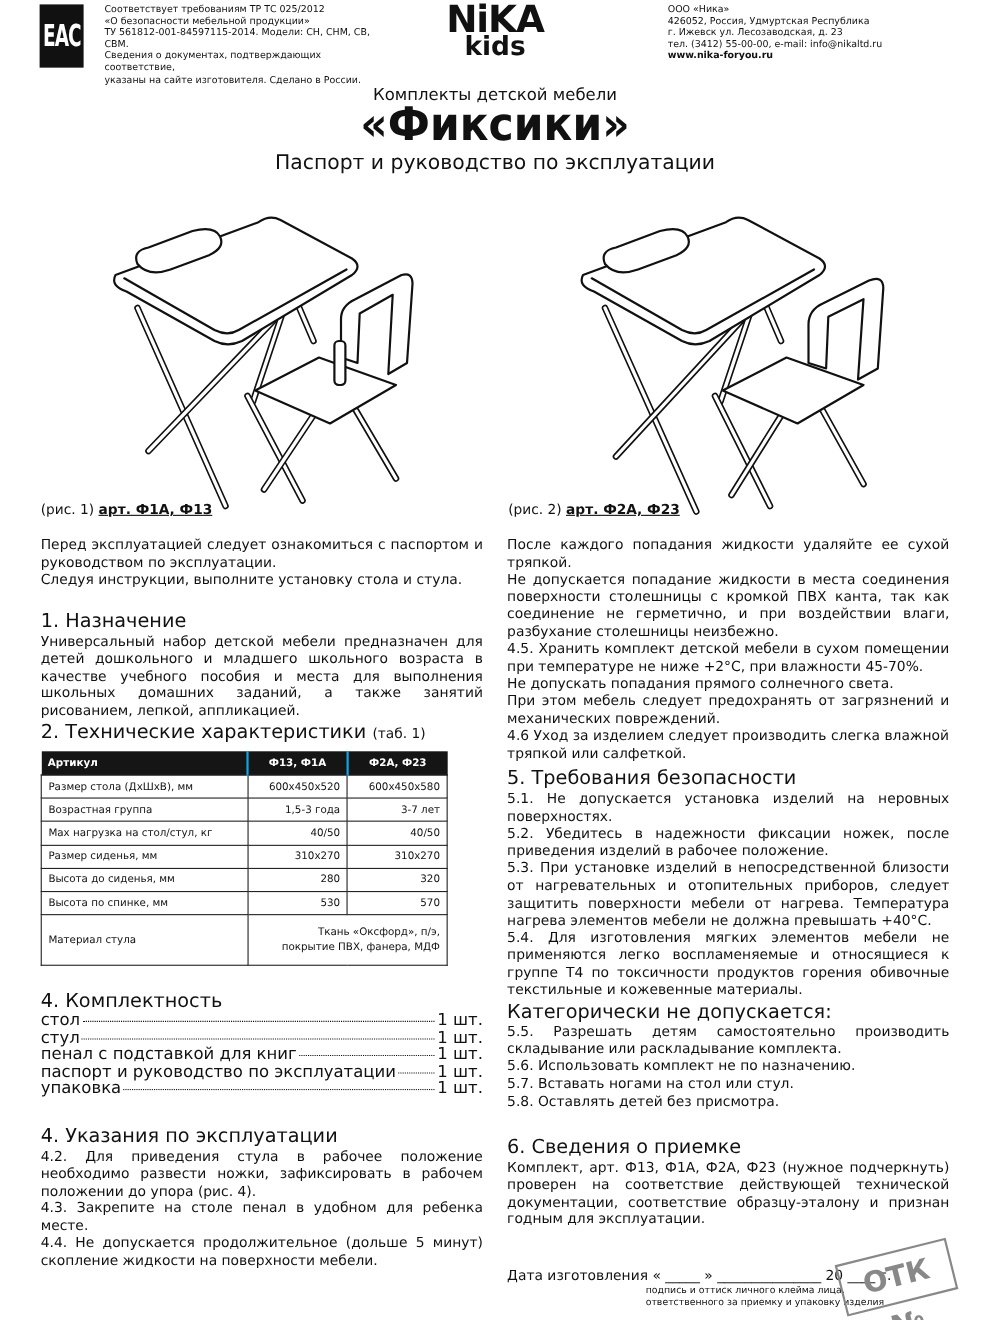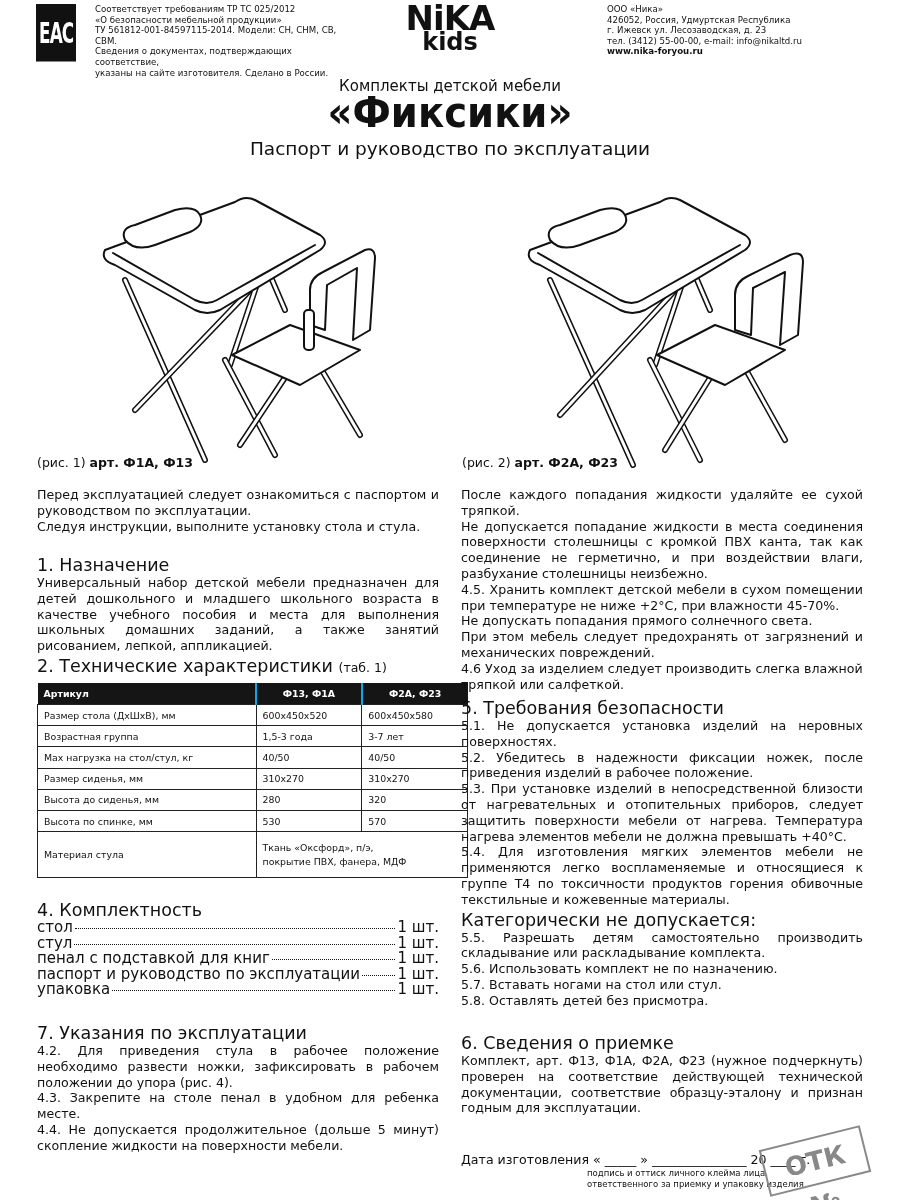--- a/index.html
+++ b/index.html
@@ -11,29 +11,29 @@
   .eac { left:36px; top:4px; width:40px; height:46px; background:#111; display:flex; align-items:center; justify-content:center; color:#fff; font-family:"DejaVu Sans Condensed","DejaVu Sans", sans-serif; font-weight:bold; font-size:22px; letter-spacing:-1px; transform:scaleY(1.25); transform-origin:top; }
   .eac span { display:block; transform:scaleX(0.85); }
   .logo { left:395px; top:2px; width:110px; text-align:center; font-family:"DejaVu Sans", sans-serif; font-weight:bold; }
   .logo .nika { font-size:34px; line-height:32px; letter-spacing:-1px; }
   .logo .kids { font-size:24px; line-height:22px; margin-top:-3px; }
   .subtitle { left:0; width:900px; top:77px; text-align:center; font-size:15px; }
   .title { left:0; width:900px; top:88px; text-align:center; font-size:42px; font-weight:bold; letter-spacing:0px; transform:scaleX(0.92); }
   .title2 { left:0; width:900px; top:138px; text-align:center; font-size:18.5px; }
   svg.fig { position:absolute; }
   .caption { font-size:12.5px; }
-  .caption b { font-weight:bold; }
+  .caption b { font-weight:bold;text-decoration:underline; }
   .col { font-size:12.6px; line-height:15.8px; text-align:justify; }
   .col p { margin:0; }
   h2 { margin:0; font-size:17.5px; font-weight:normal; line-height:20px; font-family:"DejaVu Sans", sans-serif; }
   h2 .small { font-size:12.5px; }
-  table.spec { position:absolute; left:37px; top:683px; width:431px; border-collapse:collapse; font-size:9.4px;padding-left:43px; }
+  table.spec { position:absolute; left:37px; top:683px; width:370px; border-collapse:collapse; font-size:9.4px;padding-left:43px; }
   table.spec th { background:#151515; color:#fff; font-weight:bold; height:21px; padding:0 6px; border-left:2px solid #0ea5e9; }
   table.spec th:first-child { text-align:left; border-left:none; }
-  table.spec td { border:1px solid #222; height:20.2px; padding:0 6px; text-align:left; }
+  table.spec td { border:1px solid #222; height:20.2px; padding:0 6px; text-align:right; }
   table.spec td:first-child { text-align:left; }
   table.spec tr.mat td { height:45px; line-height:14px; }
   .dots { display:flex; align-items:baseline; font-size:15px; line-height:15.6px; }
   .dots .lbl { white-space:nowrap; }
   .dots .fill { flex:1; border-bottom:1.2px dotted #111; margin:0 2px; transform:translateY(-3px); }
   .dots .qty { white-space:nowrap; }
   .stamp { left:763px; top:1137px; width:100px; height:44px; border:2px solid #888; color:#888; transform:rotate(-14deg); font-size:26px; font-weight:bold; text-align:center; line-height:44px; }
   .sig { font-size:8.5px; line-height:10.5px; }
 </style>
 </head>
@@ -208,21 +208,21 @@
       <span class="qty">1 шт.</span>
     </div>
   <div class="dots">
       <span class="lbl">упаковка</span>
       <span class="fill"></span>
       <span class="qty">1 шт.</span>
     </div>
 </div>
 
 <div class="abs col" style="left:37px;top:1023px;width:402px">
-  <h2>7. Указания по эксплуатации</h2>
+  <h2>4. Указания по эксплуатации</h2>
   <p>4.2. Для приведения стула в рабочее положение необходимо развести ножки, зафиксировать в рабочем положении до упора (рис. 4).</p>
   <p>4.3. Закрепите на столе пенал в удобном для ребенка месте.</p>
   <p>4.4. Не допускается продолжительное (дольше 5 минут) скопление жидкости на поверхности мебели.</p>
 </div>
 
 <div class="abs col" style="left:461px;top:487px;width:402px">
   <p>После каждого попадания жидкости удаляйте ее сухой тряпкой.</p>
   <p>Не допускается попадание жидкости в места соединения поверхности столешницы с кромкой ПВХ канта, так как соединение не герметично, и при воздействии влаги, разбухание столешницы неизбежно.</p>
   <p>4.5. Хранить комплект детской мебели в сухом помещении при температуре не ниже +2°С, при влажности 45-70%.</p>
   <p>Не допускать попадания прямого солнечного света.</p>

